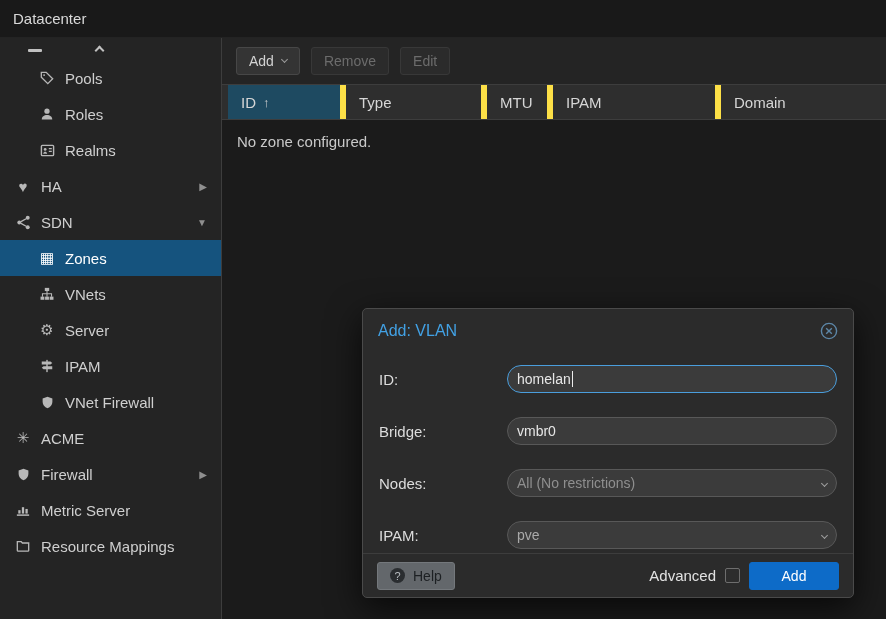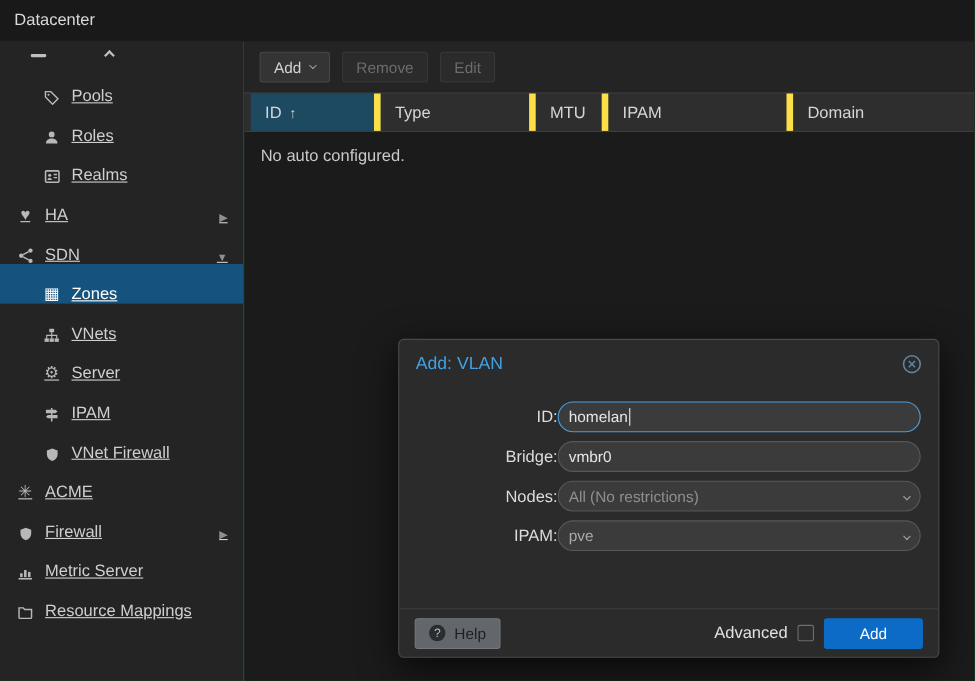--- a/index.html
+++ b/index.html
@@ -1,27 +1,27 @@
 <!DOCTYPE html>
 <html><head>
 <meta charset="utf-8">
 <style>
   * { box-sizing: border-box; }
   body { margin:0; background:#111; font-family:"Liberation Sans","DejaVu Sans",sans-serif; }
-  .screen { position:relative; width:886px; height:619px; background:#15803d; overflow:hidden; color:#d0d0d0; }
+  .screen { position:relative; width:886px; height:619px; background:#5eead4; overflow:hidden; color:#d0d0d0; }
 
   
   .topbar { height:38px; background:#191919; display:flex; align-items:center; padding:0 13px; border-bottom:1px solid #232323; }
   .topbar-title { font-size:15px; color:#d9d9d9; }
 
   .layout { display:flex; height:581px; }
 
   
   .sidebar { width:222px; background:#242424; border-right:1px solid #3d3d3d; overflow:hidden; flex:none; }
-  .tree-item { height:36px; display:flex; align-items:flex-end; padding:0 0 0 12px; font-size:15px; color:#cfcfcf; cursor:pointer;text-decoration:underline; }
+  .tree-item { height:36px; display:flex; align-items:center; padding:0 0 0 12px; font-size:15px; color:#cfcfcf; cursor:pointer; }
   .tree-item.lvl2 { padding-left:36px; }
   .tree-item.selected { background:#15537e; color:#ffffff; }
   .ticon { width:22px; margin-right:7px; color:#b8b8b8; font-size:15px; display:inline-flex; justify-content:center; align-items:center; flex:none; }
   .tree-item.selected .ticon { color:#fff; }
   .isvg { fill:currentColor; display:block; }
   .expander { margin-left:auto; margin-right:14px; color:#8f8f8f; font-size:10px; }
   .tree-partial { height:22px; position:relative; overflow:hidden; }
   .p-dash { position:absolute; left:28px; top:11px; width:14px; height:3px; background:#c0c0c0; border-radius:1px; }
   .p-caret { position:absolute; left:96px; top:9px; color:#c0c0c0; width:9px; height:9px; border-width:2px; }
 
@@ -44,21 +44,21 @@
   .gh-id { width:118px; } .gh-type { width:141px; } .gh-mtu { width:66px; } .gh-ipam { width:168px; }
   .gh-domain { flex:1; border-right:none; }
   .sorticon { margin-left:7px; font-size:13px; color:#cfcfcf; }
   .grid-body { padding:13px 15px; font-size:15px; color:#c9c9c9; }
 
   
   .modal { position:absolute; left:362px; top:308px; width:492px; height:290px; background:#2b2b2b; border:1px solid #4a4a4a; border-radius:5px; box-shadow:0 10px 34px rgba(0,0,0,.7); display:flex; flex-direction:column; z-index:5; }
   .modal-header { height:44px; display:flex; align-items:center; padding:13px 15px; flex:none; }
   .modal-title { color:#42a1e4; font-size:16px; }
   .modal-close { margin-left:auto; color:#5d87a8; cursor:pointer; display:flex; }
-  .modal-body { flex:1; padding:12px 16px 0 16px; display:flex; flex-direction:column; gap:8px;text-align:right; }
+  .modal-body { flex:1; padding:12px 16px 0 16px; display:flex; flex-direction:column; gap:24px; }
   .field-row { display:flex; align-items:center; height:28px; flex:none; }
   .field-label { width:128px; font-size:15px; color:#dcdcdc; flex:none; }
   .control { flex:1; height:28px; background:#3b3b3b; border:1px solid #585858; border-radius:14px; display:flex; align-items:center; padding:0 9px; font-size:14px; color:#e6e6e6; position:relative; cursor:text; }
   .control.focused { border-color:#4a9edd; }
   .control .ph { color:#8f8f8f; }
   .control .val-muted { color:#a9a9a9; }
   .caret-bar { width:1px; height:16px; background:#ececec; margin-left:1px; }
   .spinner { margin-left:auto; display:flex; flex-direction:column; align-items:center; gap:4px; color:#9f9f9f; cursor:pointer; }
   .combo-chev { margin-left:auto; color:#9f9f9f; }
   .modal-footer { height:44px; border-top:1px solid #3d3d3d; display:flex; align-items:center; padding:0 14px; gap:9px; flex:none; }
@@ -286,21 +286,21 @@
         </div>
         <div class="gh-cell gh-ipam">
           <span>IPAM</span>
         </div>
         <div class="gh-cell gh-domain">
           <span>Domain</span>
         </div>
       </div>
 
       <div class="grid-body">
-        <span>No auto configured.</span>
+        <span>No zone configured.</span>
       </div>
 
     </div>
   </div>
 
   <div class="modal">
 
     <div class="modal-header">
       <span class="modal-title">Add: VLAN</span>
       <span class="modal-close">

